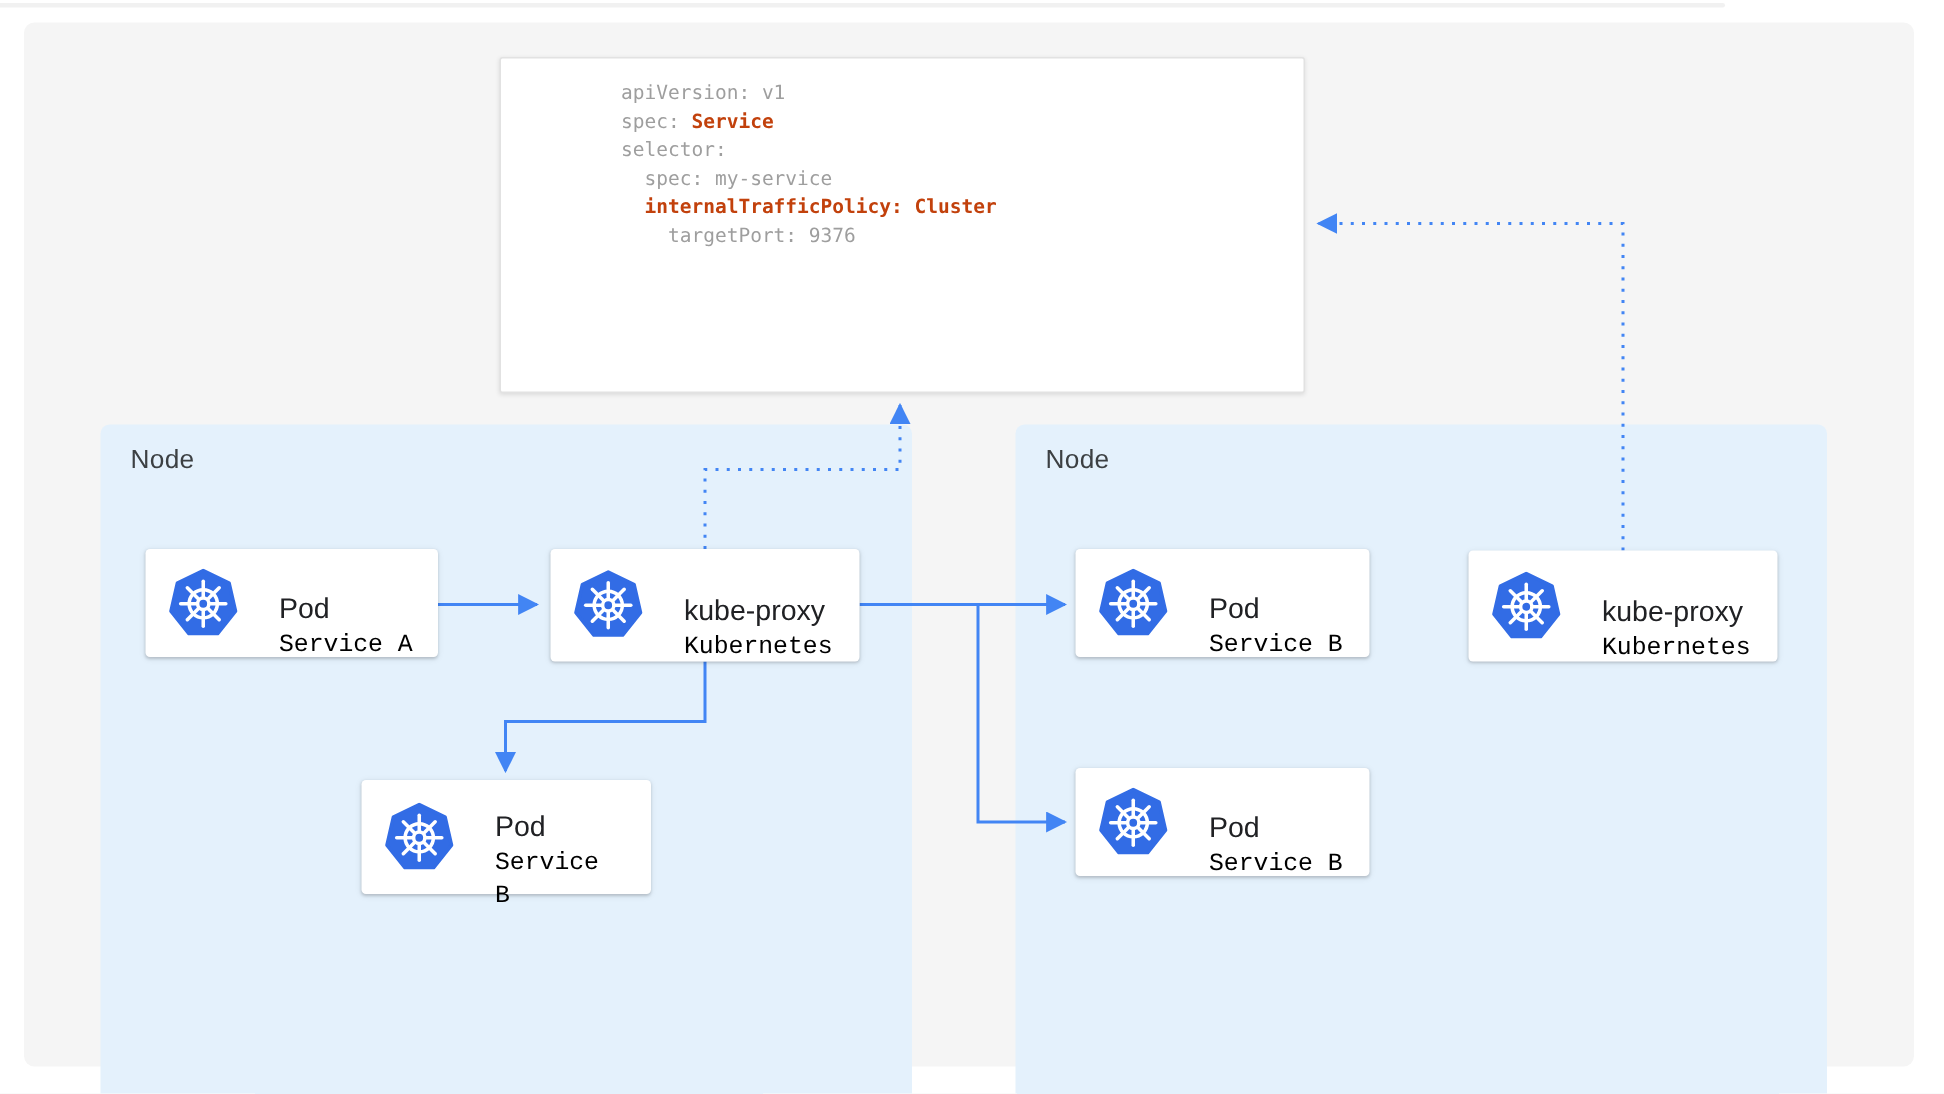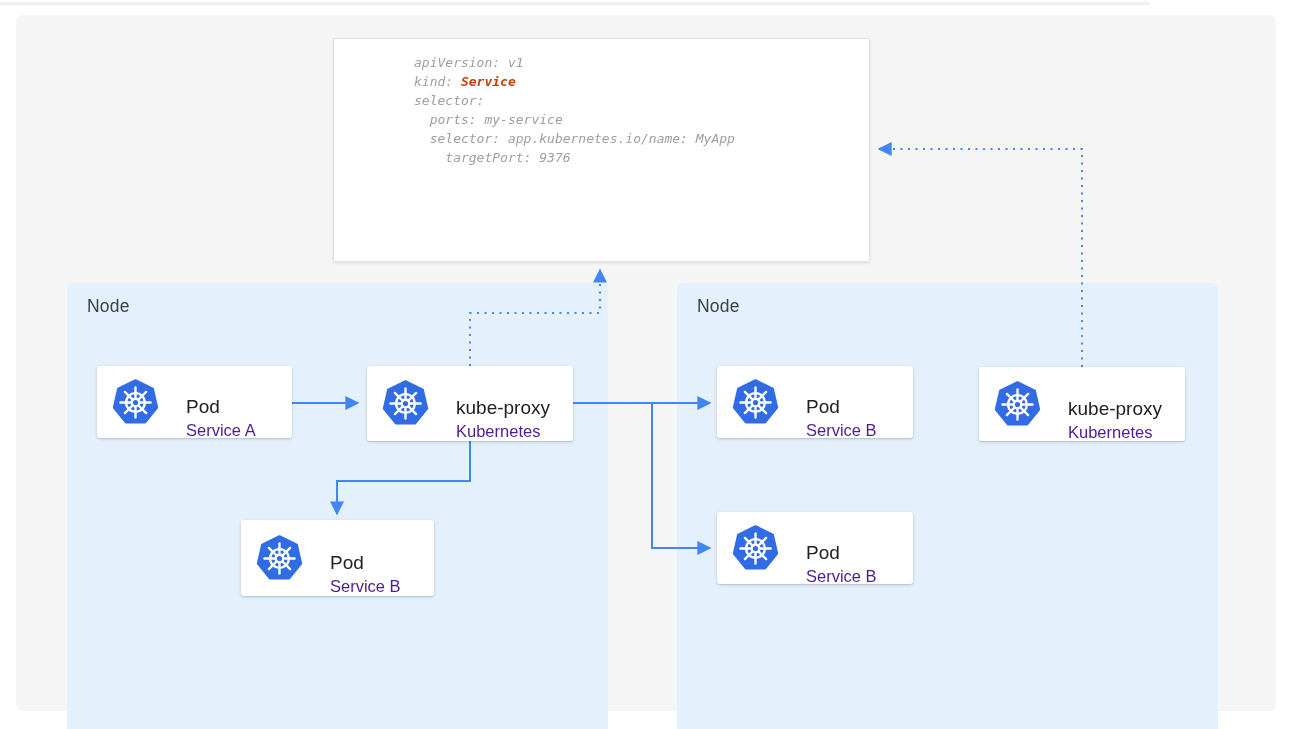--- a/index.html
+++ b/index.html
@@ -28,34 +28,34 @@
   #node-right { left:677px; }
 
   .yaml-card {
     position:absolute; left:333px; top:38px; width:537px; height:224px;
     background:#ffffff; border:1px solid #e2e2e2; border-radius:2px;
     box-shadow:0 1px 3px rgba(0,0,0,.10);
     box-sizing:border-box; padding:14px 0 0 80px;
   }
   .code-line {
     font-family:"DejaVu Sans Mono","Liberation Mono",monospace;
-    font-style:italic; font-size:13px; line-height:19px;
+    font-size:13px; line-height:19px;
     color:#9e9e9e; white-space:pre;
   }
   .code-line span { white-space:pre; }
   .code-line .bold { font-weight:bold; color:#c2410c; }
 
   .card {
     position:absolute; background:#ffffff; border-radius:3px;
     box-shadow:0 1px 2px rgba(0,0,0,.16), 0 1px 5px rgba(0,0,0,.08);
     display:flex; align-items:center; padding:0 15px; box-sizing:border-box;
   }
   .kicon { width:47px; height:47px; margin-right:27px; flex:none; }
   .card-title    { font-size:19px;   color:#202124; line-height:25px;margin-top:30px; }
-  .card-subtitle { font-size:16.5px; color:#4c1d95; line-height:22px; }
+  .card-subtitle { font-size:16.5px; color:#000000; line-height:22px;font-family:Liberation Mono, monospace; }
 
   #card-pod-a     { left:97px;  top:366px; width:195px; height:72px; }
   #card-kp-left   { left:367px; top:366px; width:206px; height:75px; }
   #card-pod-b1    { left:241px; top:520px; width:193px; height:76px; }
   #card-pod-b2    { left:717px; top:366px; width:196px; height:72px; }
   #card-pod-b3    { left:717px; top:512px; width:196px; height:72px; }
   #card-kp-right  { left:979px; top:367px; width:206px; height:74px; }
 
   .lines-overlay { position:absolute; left:0; top:0; pointer-events:none; }
 </style>
@@ -67,24 +67,24 @@
 
 <div class="node" id="node-left">
   <div class="node-label">Node</div>
 </div>
 <div class="node" id="node-right">
   <div class="node-label">Node</div>
 </div>
 
 <div class="yaml-card">
   <div class="code-line"><span>apiVersion: v1</span></div>
-  <div class="code-line"><span>kind: </span><span class="bold">Service</span></div>
+  <div class="code-line"><span>spec: </span><span class="bold">Service</span></div>
   <div class="code-line"><span>selector:</span></div>
-  <div class="code-line"><span>  ports: my-service</span></div>
-  <div class="code-line"><span>  selector: app.kubernetes.io/name: MyApp</span></div>
+  <div class="code-line"><span>  spec: my-service</span></div>
+  <div class="code-line"><span>  </span><span class="bold">internalTrafficPolicy: Cluster</span></div>
   <div class="code-line"><span>    targetPort: 9376</span></div>
 </div>
 
 <svg class="lines-overlay" width="1296" height="729" viewBox="0 0 1296 729">
   <defs>
     <marker id="ah" viewBox="0 0 10 10" refX="9" refY="5" markerWidth="7" markerHeight="7" orient="auto-start-reverse">
       <path d="M0,0 L10,5 L0,10 z" fill="#4285f4"></path>
     </marker>
   </defs>
   <g stroke="#4285f4" stroke-width="2" fill="none">

